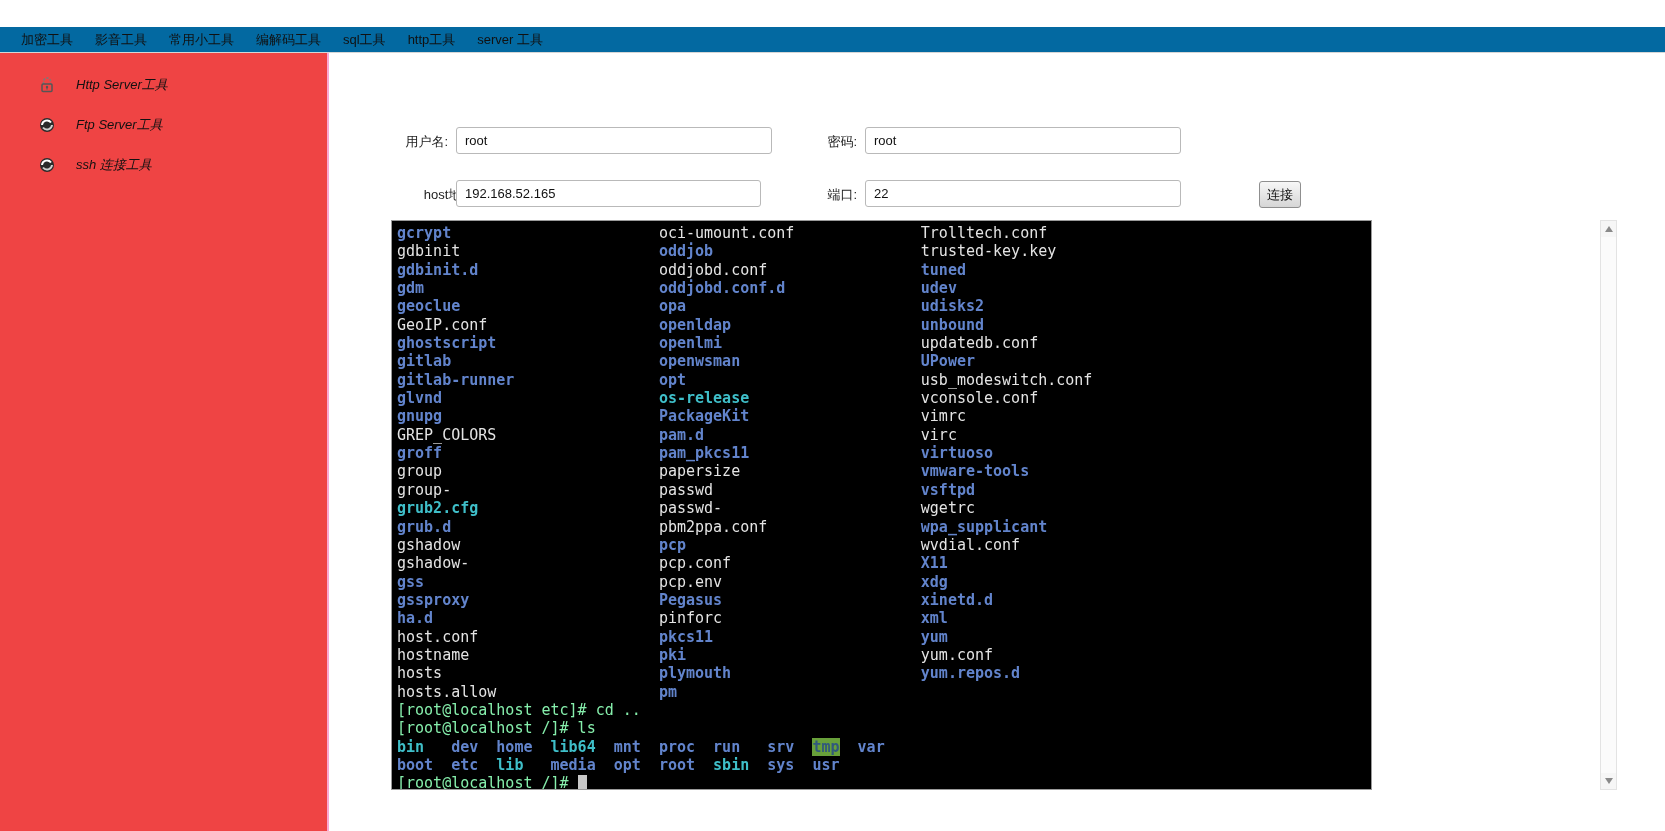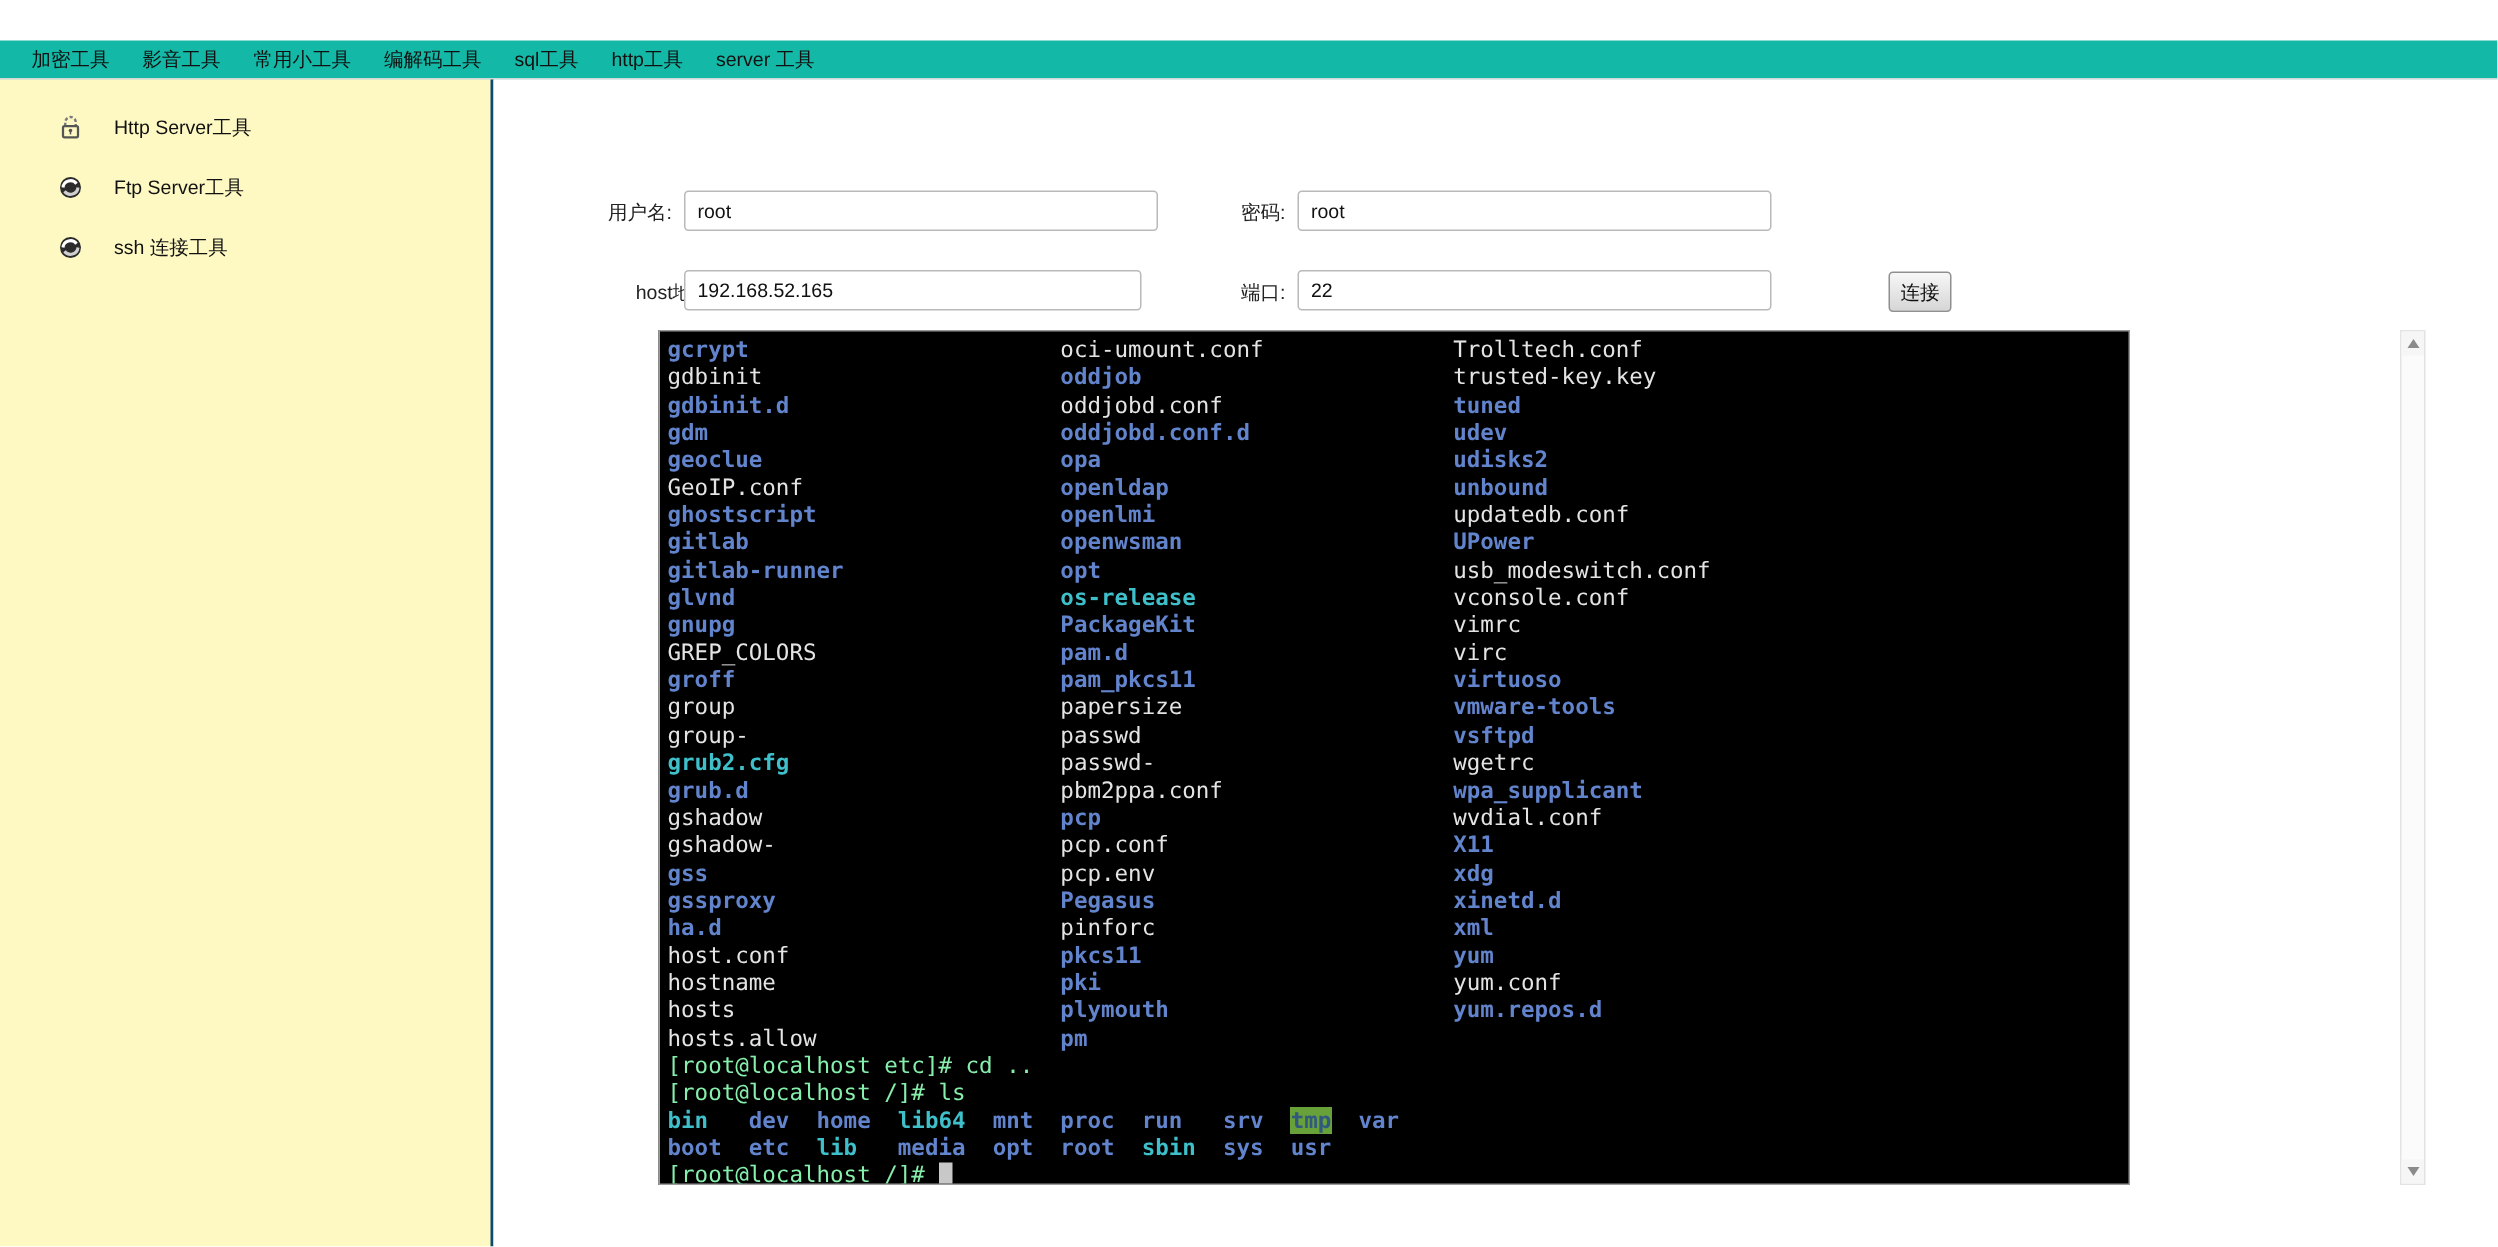--- a/index.html
+++ b/index.html
@@ -25,28 +25,28 @@
   .win-btn.min, .win-btn.max { width:31px; background:linear-gradient(#fdfdfd, #e6e9ec 45%, #cdd4da 50%, #dfe5ea); }
   .win-btn.max { border-left:none; border-right:none; }
   .win-btn.close { width:47px; background:linear-gradient(#eba598, #d45b42 45%, #bc3016 50%, #c94f2d); }
   .glyph-min { width:11px; height:3px; background:#3a4a58; border-radius:1px; margin-top:6px; }
   .glyph-max { width:10px; height:8px; border:2px solid #3a4a58; background:transparent; }
   .glyph-close { stroke:#ffffff; stroke-width:2.4; }
 
   
   .menubar {
     position:absolute; top:27px; left:0; right:0; height:26px;
-    background:#14b8a6; border-bottom:1px solid #d6d6d6;
+    background:#0369a1; border-bottom:1px solid #d6d6d6;
     display:flex; align-items:center; padding-left:10px;
   }
   .menu-item { font-size:13px; color:#111; padding:4px 11px; white-space:nowrap; }
 
   
   .content { position:absolute; top:53px; left:0; right:0; bottom:0; display:flex; }
-  .sidebar { width:329px; background:#fef9c3; border-right:2px solid #0c4a6e; padding-top:12px; }
+  .sidebar { width:329px; background:#ef4444; border-right:2px solid #f9a8d4; padding-top:12px;font-style:italic; }
   .side-item { display:flex; align-items:center; height:40px; padding-left:38px; }
   .side-icon { width:18px; height:18px; margin-right:20px; flex:0 0 auto; }
   .side-label { font-size:13px; color:#111; }
 
   .main { position:relative; flex:1; background:#ffffff; }
 
   
   .fld-label { position:absolute; font-size:13px; color:#222; text-align:right; }
   .fld-input {
     position:absolute; height:27px; border:1px solid #b9b9b9; border-radius:3px;
@@ -57,21 +57,21 @@
     position:absolute; left:906px; top:128px; width:42px; height:27px;
     background:linear-gradient(#f7f7f7, #e3e3e3 60%, #d6d6d6); border:1px solid #8f8f8f;
     border-radius:3px; font-size:13px; color:#111; text-align:center; line-height:25px;margin-left:24px;
   }
 
   
   .terminal {
     position:absolute; left:62px; top:167px; width:981px; height:570px;
     background:#000000; border:1px solid #9a9a9a;
     font-family:"DejaVu Sans Mono", monospace; font-size:15px; line-height:18.35px;
-    padding:3px 0 0 5px; overflow:hidden; white-space:pre;margin-left:48px;
+    padding:3px 0 0 5px; overflow:hidden; white-space:pre;
   }
   .t-line { white-space:pre; height:18.35px; }
   .t-dir    { color:#6284cc; font-weight:bold; }
   .t-file   { color:#e4e4e4; }
   .t-link   { color:#3fbfc9; font-weight:bold; }
   .t-sticky { color:#31597d; background:#68a03a; font-weight:bold; }
   .t-text   { color:#86efac; }
   .t-cursor { display:inline-block; width:9px; height:16px; background:#c8c8c8; vertical-align:-3px; }
 
   

